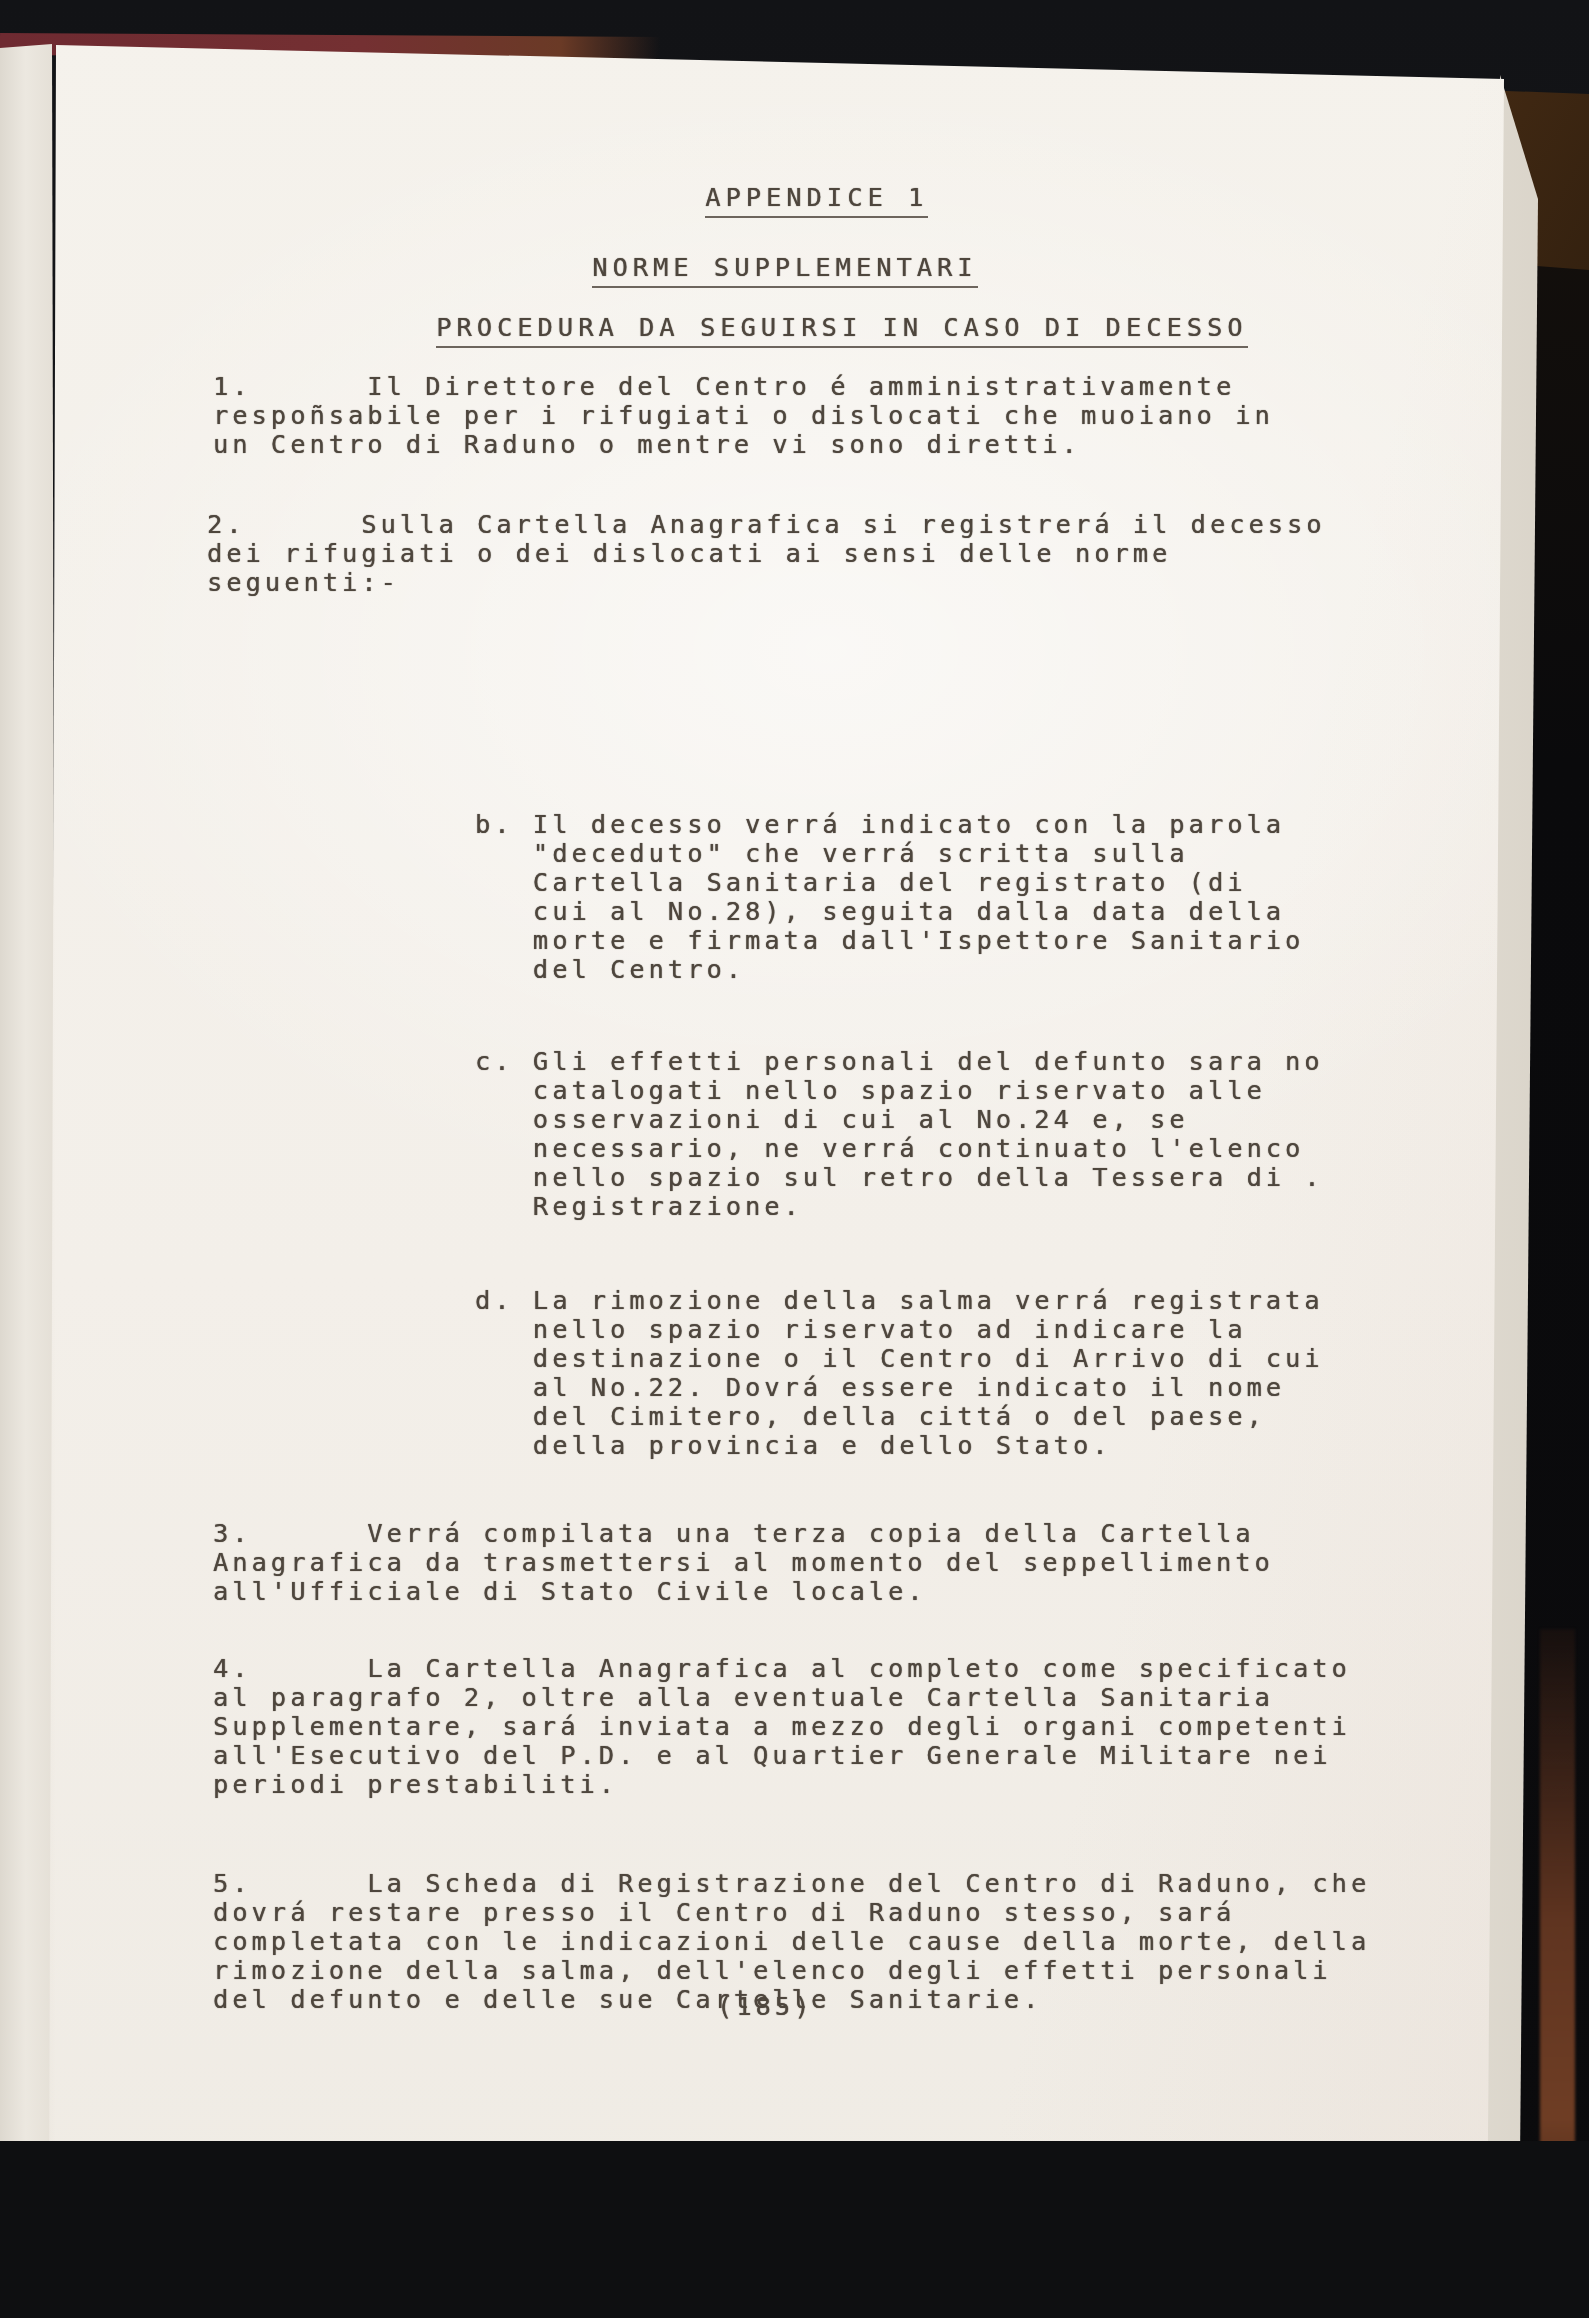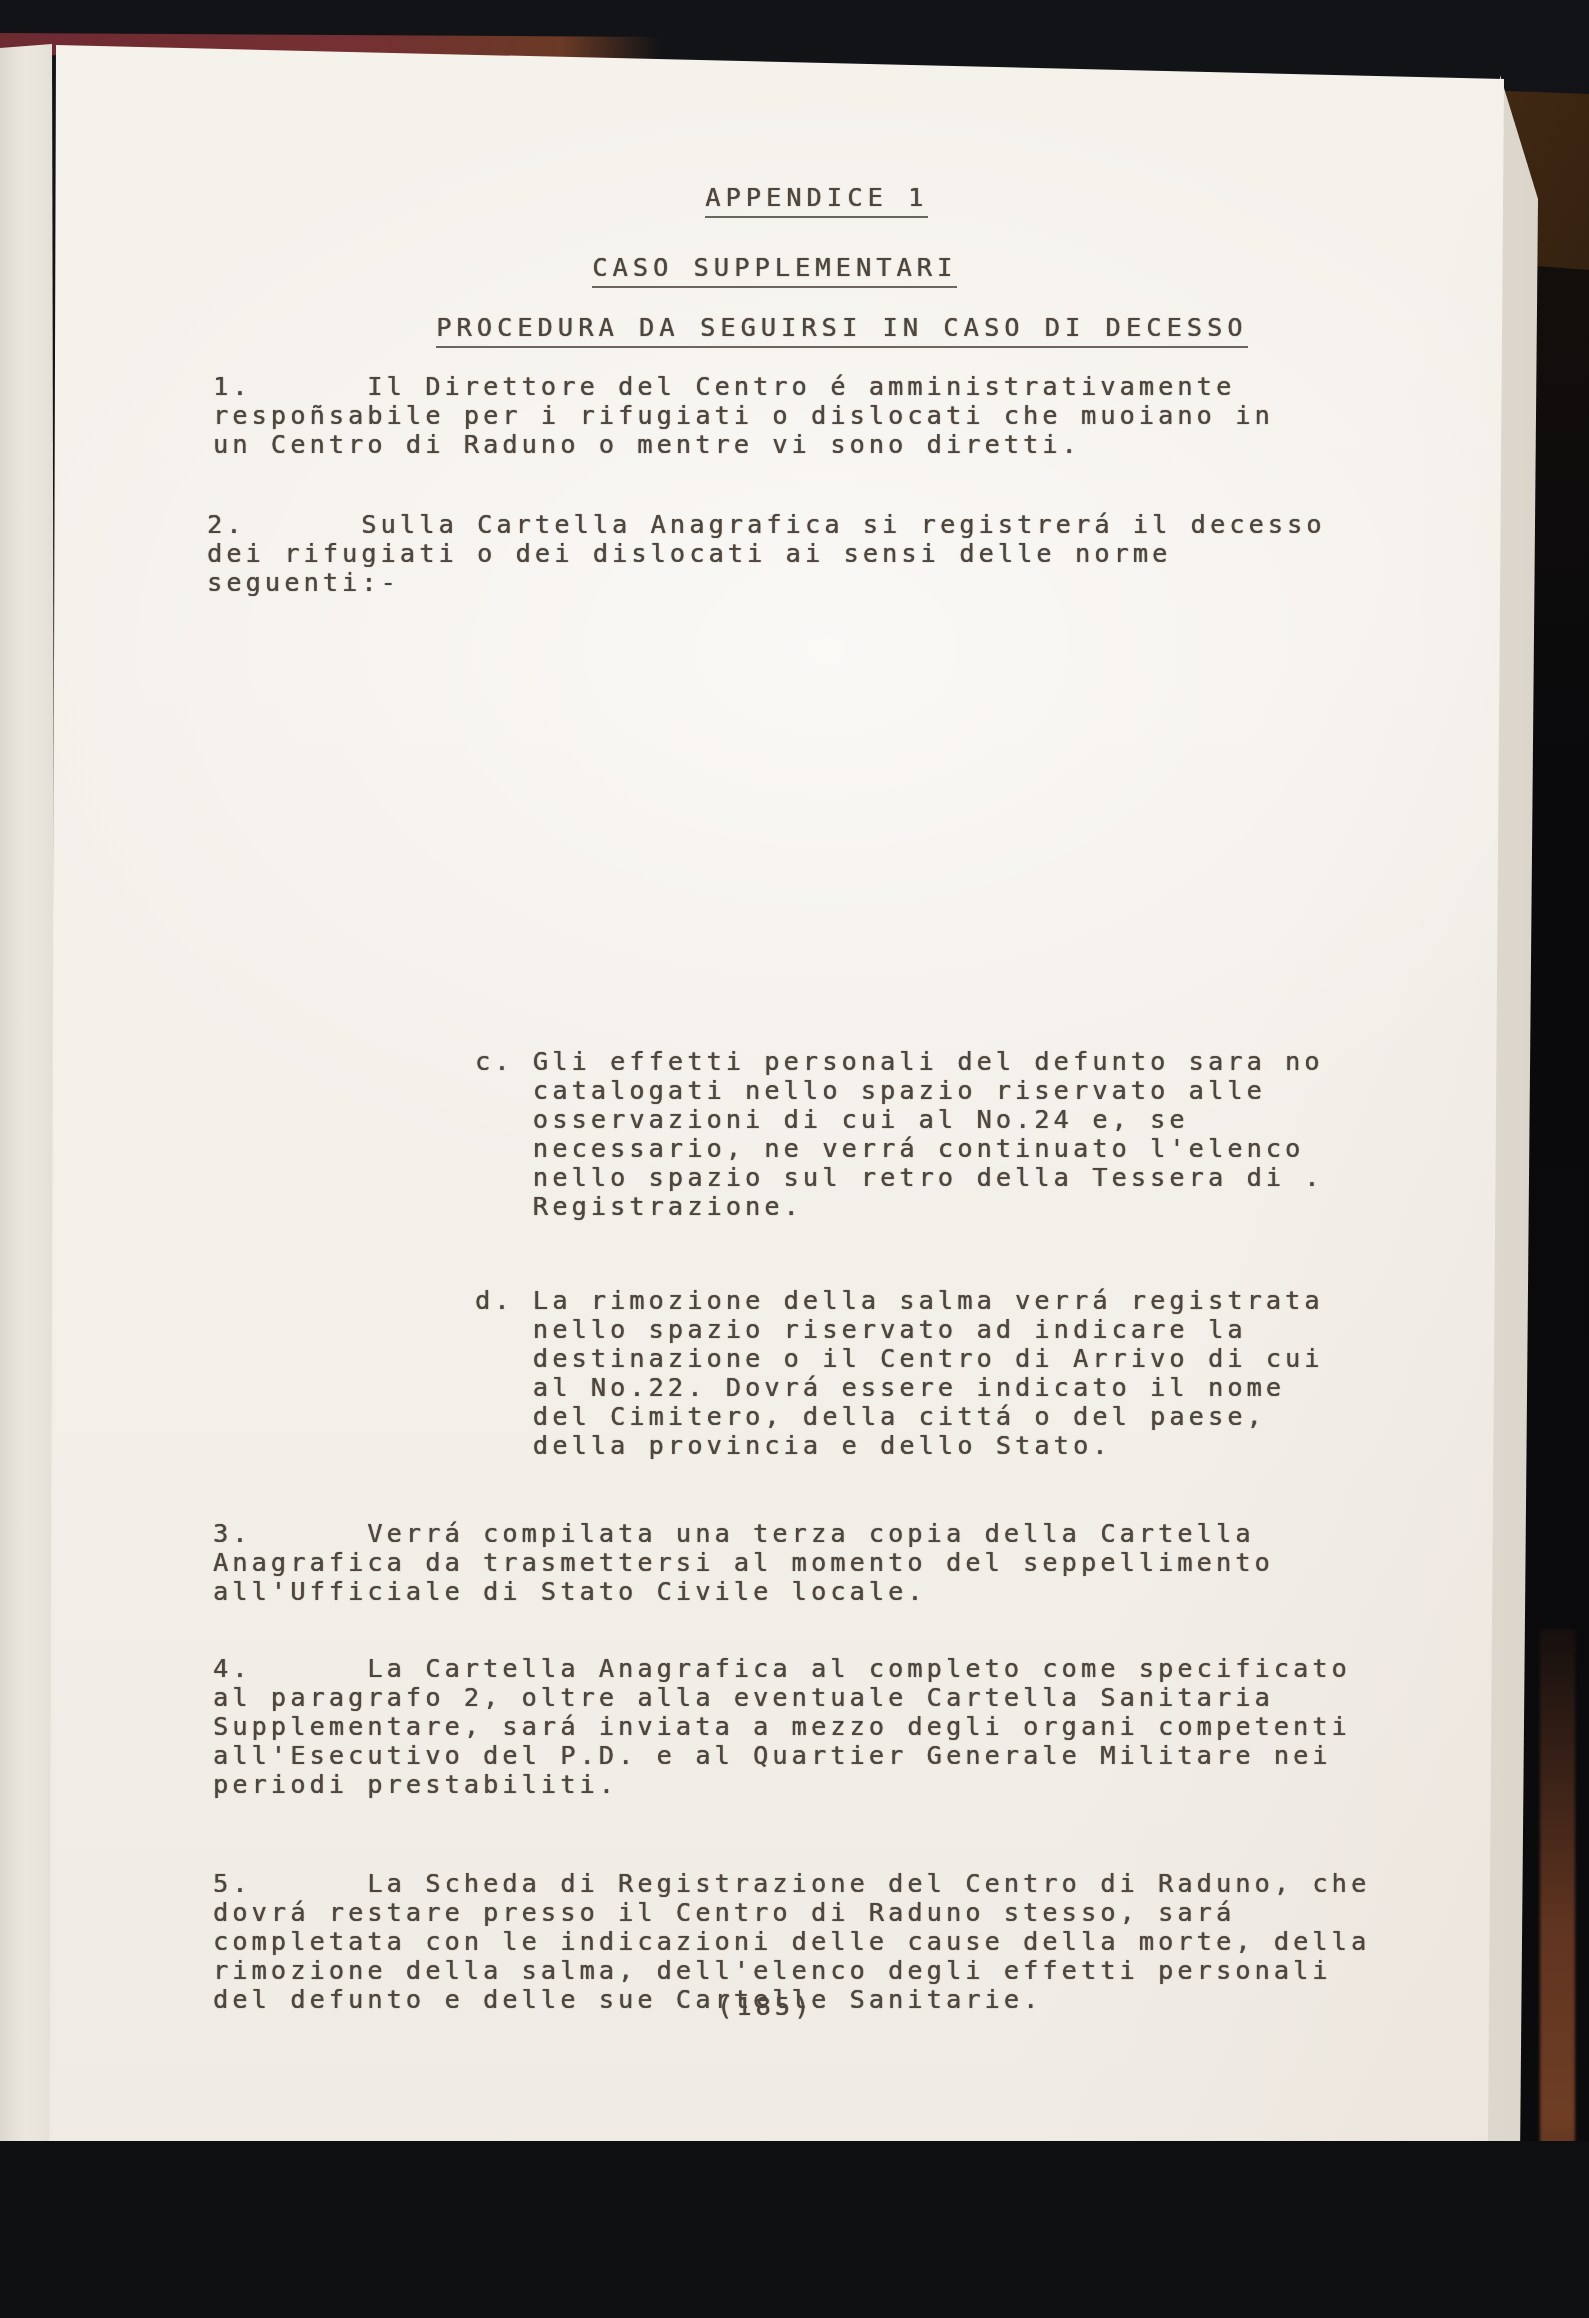--- a/index.html
+++ b/index.html
@@ -61,36 +61,42 @@
   <div class="paper"></div>
 
   <div class="green-mark m1 z"></div>
   <div class="green-mark m2 z"></div>
 
   <div class="tw heading z" style="left:628px;top:154px;">
     <span class="u">APPENDICE 1</span>
   </div>
 
   <div class="tw heading z" style="left:515px;top:224px;">
-    <span class="u">CASO SUPPLEMENTARI</span>
+    <span class="u">NORME SUPPLEMENTARI</span>
   </div>
 
   <div class="tw heading z" style="left:359px;top:284px;">
     <span class="u">PROCEDURA DA SEGUIRSI IN CASO DI DECESSO</span>
   </div>
 
   <div class="tw z" style="left:213px;top:372px;">1.      Il Direttore del Centro é amministrativamente
 respoñsabile per i rifugiati o dislocati che muoiano in
 un Centro di Raduno o mentre vi sono diretti.</div>
 
   <div class="tw z" style="left:207px;top:510px;">2.      Sulla Cartella Anagrafica si registrerá il decesso
 dei rifugiati o dei dislocati ai sensi delle norme
 seguenti:-</div>
 
 
+  <div class="tw z" style="left:475px;top:810px;">b. Il decesso verrá indicato con la parola
+   "deceduto" che verrá scritta sulla
+   Cartella Sanitaria del registrato (di
+   cui al No.28), seguita dalla data della
+   morte e firmata dall'Ispettore Sanitario
+   del Centro.</div>
 
   <div class="tw z" style="left:475px;top:1047px;">c. Gli effetti personali del defunto sara no
    catalogati nello spazio riservato alle
    osservazioni di cui al No.24 e, se
    necessario, ne verrá continuato l'elenco
    nello spazio sul retro della Tessera di .
    Registrazione.</div>
 
   <div class="tw z" style="left:475px;top:1286px;">d. La rimozione della salma verrá registrata
    nello spazio riservato ad indicare la

